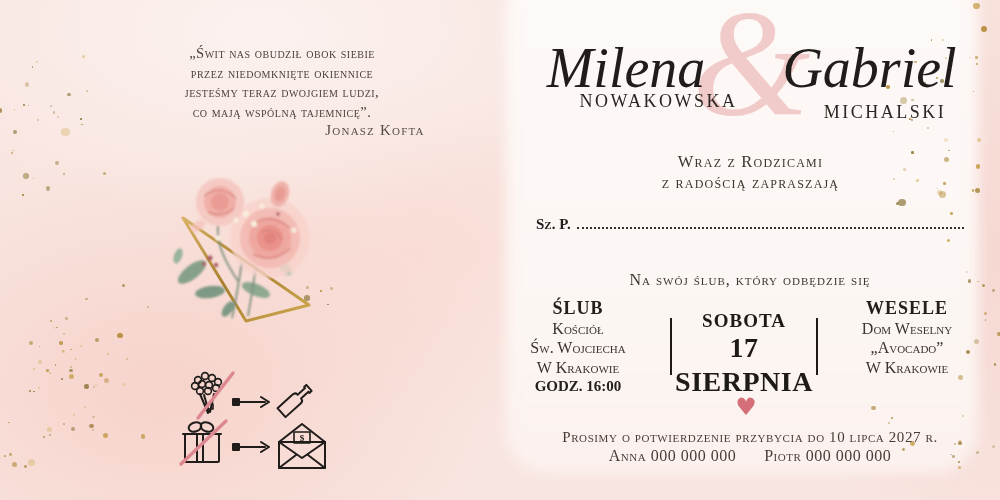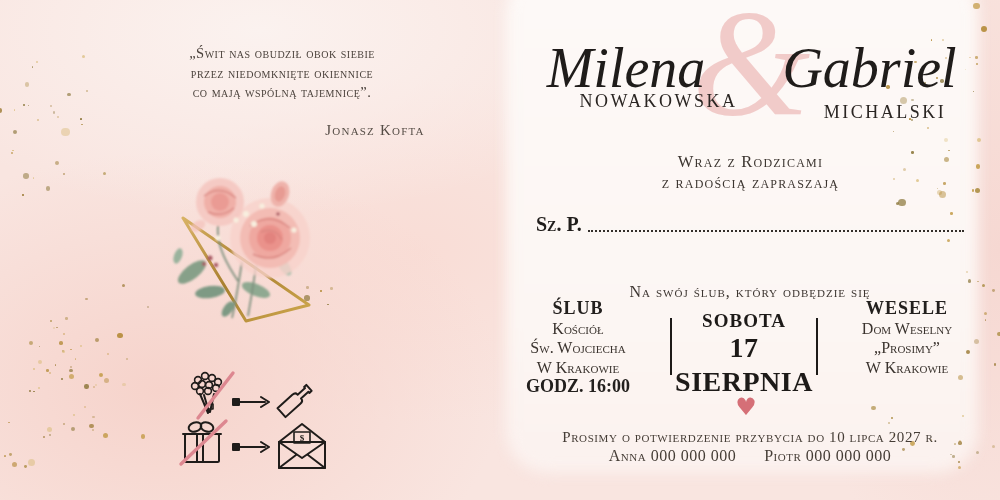--- a/index.html
+++ b/index.html
@@ -31,28 +31,28 @@
     font-style:italic;text-align:center;}
   .first-name{font-size:56px;font-style:italic;color:#1f1c1a;line-height:1.1;}
   .bride-first{left:526px;top:38px;width:200px;}
   .groom-first{left:772px;top:38px;width:195px;}
   .surname{font-size:18px;letter-spacing:2.5px;text-transform:uppercase;color:#2a2522;}
   .bride-last{left:566px;top:91px;width:185px;}
   .groom-last{left:795px;top:102px;width:180px;}
 
   .invite{left:618px;top:151px;width:265px;font-size:16.5px;line-height:21px;letter-spacing:1.2px;color:#3c3530;}
   .guest-row{left:536px;top:213px;width:430px;display:flex;align-items:flex-end;}
-  .guest-label{font-size:20px;font-weight:bold;color:#201d1b;white-space:nowrap;}
+  .guest-label{font-size:15px;font-weight:bold;color:#201d1b;white-space:nowrap;}
   .guest-dots{flex:1;border-bottom:2.5px dotted #332e2a;margin:0 2px 4px 6px;height:14px;}
 
-  .intro{left:600px;top:283px;width:300px;font-size:16px;letter-spacing:1px;color:#3c3530;}
+  .intro{left:600px;top:271px;width:300px;font-size:16px;letter-spacing:1px;color:#3c3530;}
 
   .col{line-height:19.5px;font-size:16px;color:#3a332e;}
   .col .title{font-size:18px;font-weight:bold;letter-spacing:1px;color:#23201e;}
-  .col .bold{font-weight:bold;font-size:18px;color:#23201e;}
+  .col .bold{font-weight:bold;font-size:15px;color:#23201e;}
   .col1{left:505px;top:299px;width:146px;}
   .col3{left:830px;top:299px;width:154px;}
   .col2{left:662px;top:311px;width:164px;color:#1d1a18;}
   .col2 .weekday{font-size:19px;font-weight:bold;letter-spacing:1px;}
   .col2 .daymonth{font-size:28px;font-weight:bold;letter-spacing:.5px;line-height:34px;}
   .col2 .year{font-size:25px;font-weight:bold;line-height:32px;}
   .vdiv{width:2px;background:#1d1a18;height:57px;top:318px;}
 
   .heart{left:716px;top:395px;width:60px;font-size:24px;line-height:1;
     font-family:"DejaVu Sans",sans-serif;}
@@ -225,20 +225,21 @@
       <div style="position: absolute; border-radius: 50%; left: 890.9px; top: 416.8px; width: 2.2px; height: 2.2px; background: rgb(168, 137, 61); opacity: 0.89;"></div>
       <div style="position: absolute; border-radius: 50%; left: 888.3px; top: 421.7px; width: 2.1px; height: 2.1px; background: rgb(168, 137, 61); opacity: 0.52;"></div>
       <div style="position: absolute; border-radius: 50%; left: 871.3px; top: 405.8px; width: 4.6px; height: 4.6px; background: rgb(168, 137, 61); opacity: 0.67;"></div>
     </div>
 
   <div id="content" class="layer">
 
     <div class="abs quote center">
       <div class="sc">„Świt nas obudził obok siebie</div>
       <div class="sc">przez niedomknięte okiennice</div>
+      <div class="sc">jesteśmy teraz dwojgiem ludzi,</div>
       <div class="sc">co mają wspólną tajemnicę”.</div>
     </div>
     <div class="abs quote-author sc center">Jonasz Kofta</div>
 
     <svg class="abs" style="left:158px;top:166px" width="184" height="160" viewBox="0 0 184 160">
       <defs>
         <linearGradient id="goldgrad" x1="0" y1="0" x2="1" y2="1">
           <stop offset="0" stop-color="#d8b264"></stop>
             <stop offset=".5" stop-color="#a87f2e"></stop>
             <stop offset="1" stop-color="#cfa94f"></stop>
@@ -358,21 +359,21 @@
     <div class="abs col col2 center">
       <div class="weekday">SOBOTA</div>
       <div class="daymonth">17 SIERPNIA</div>
     </div>
 
     <div class="abs vdiv" style="left:816px"></div>
 
     <div class="abs col col3 center">
       <div class="title">WESELE</div>
       <div class="sc">Dom Weselny</div>
-      <div class="sc">„Prosimy”</div>
+      <div class="sc">„Avocado”</div>
       <div class="sc">W Krakowie</div>
     </div>
 
     <div class="abs heart center" style="color: rgb(213, 111, 119);">♥</div>
 
     <div class="abs rsvp sc center">Prosimy o potwierdzenie przybycia do 10 lipca 2027 r.</div>
     <div class="abs contacts">
       <span class="sc">Anna 000 000 000</span>
       <span class="sc">Piotr 000 000 000</span>
     </div>

